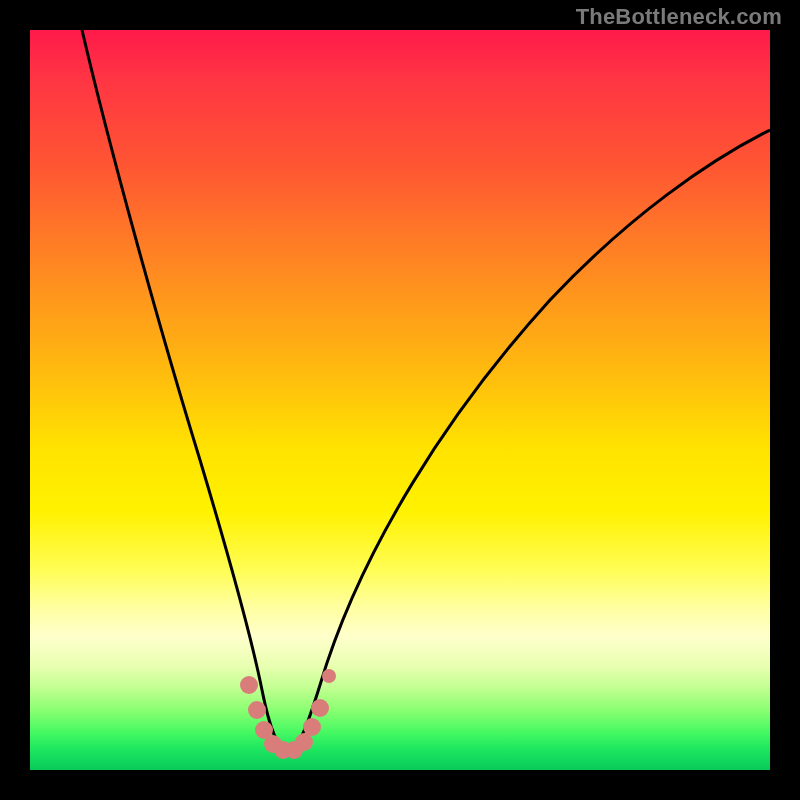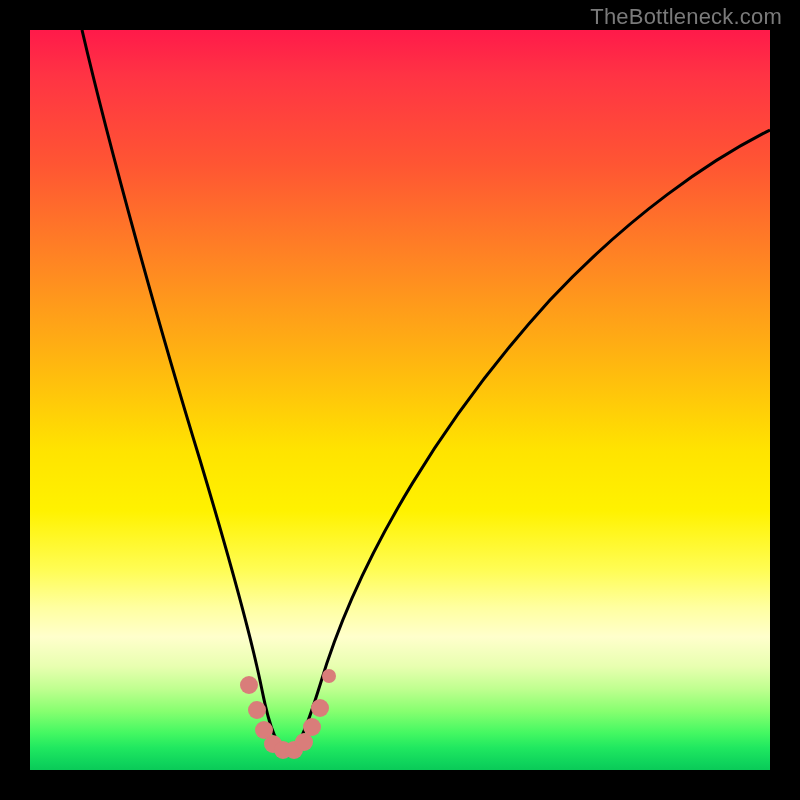--- a/index.html
+++ b/index.html
@@ -42,21 +42,21 @@
       #0fd45c 99%,
       #0aca58 100%
     );
   }
   .watermark {
     position: absolute;
     top: 4px;
     right: 18px;
     color: #7a7a7a;
     font-size: 22px;
-    font-weight: 400;
+    font-weight: 700;
     letter-spacing: 0.2px;
   }
   svg.curves {
     position: absolute;
     left: 0;
     top: 0;
     width: 740px;
     height: 740px;
   }
 </style>

